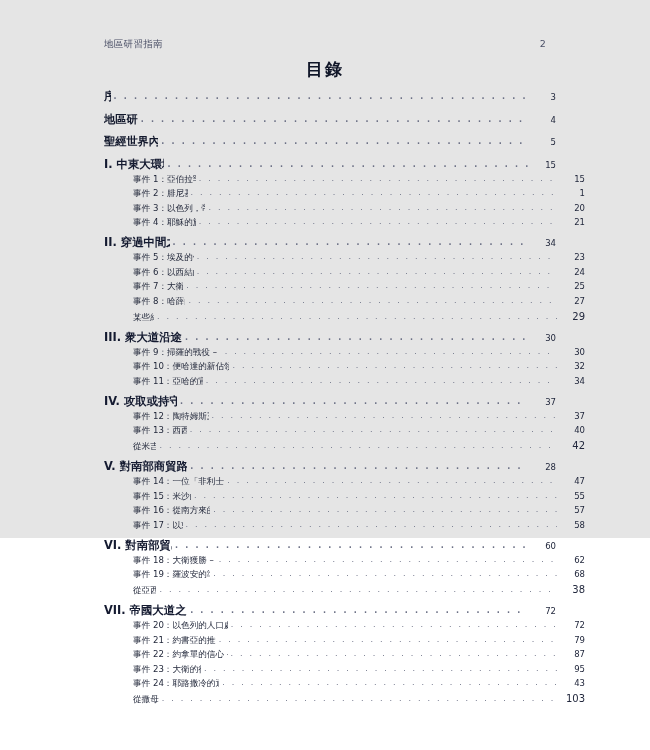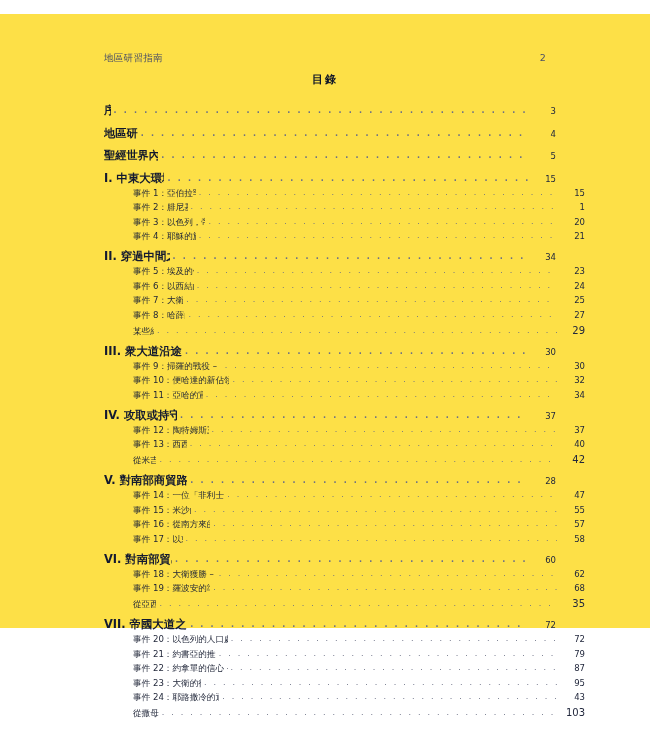--- a/index.html
+++ b/index.html
@@ -10,25 +10,24 @@
   body {
     width: 650px;
     height: 750px;
     font-family: "DejaVu Sans", "Liberation Sans", sans-serif;
     color: #1a1f35;
     overflow: hidden;
   }
   .page {
     position: relative;
     width: 650px;
-    height: 614px;
+    height: 538px;
     box-sizing: border-box;
     padding: 0;
-    background: #fde047;
-    margin-top: 14px;
+    background: #e5e5e5;
   }
   .running-head {
     position: absolute;
     top: 38px;
     left: 104px;
     right: 104px;
     display: flex;
     justify-content: space-between;
     align-items: baseline;
     font-size: 9.5px;
@@ -40,21 +39,21 @@
   }
   .running-head .rh-page {
     font-size: 9.5px;
   }
   .doc-title {
     position: absolute;
     top: 58px;
     left: 0;
     width: 650px;
     text-align: center;
-    font-size: 11px;
+    font-size: 17px;
     font-weight: bold;
     color: #101628;
     letter-spacing: 2px;
   }
   .toc {
     position: absolute;
     top: 89px;
     left: 104px;
     width: 452px;
   }
@@ -295,21 +294,21 @@
             <span class="pg">62</span>
           </div>
           <div class="row event">
             <span class="label">事件 19：羅波安的準備 –「羅波安重建猶大境內的城鎮為了抵擋敵人的圍攻」</span>
             <span class="leader">. . . . . . . . . . . . . . . . . . . . . . . . . . . . . . . . . . . . . . . . . . . . . . . . . . . . . . . . . . . . . . . . . . . . . . . . . . . . . . . . . . . . . . . . . . . . . . . . . . . . . . . . . . . . . . . . . . . . . . . . . . . . . . . . . . . . . . . . . . . </span>
             <span class="pg">68</span>
           </div>
           <div class="row summary">
             <span class="label">從亞西加所作的縱覽</span>
             <span class="leader">. . . . . . . . . . . . . . . . . . . . . . . . . . . . . . . . . . . . . . . . . . . . . . . . . . . . . . . . . . . . . . . . . . . . . . . . . . . . . . . . . . . . . . . . . . . . . . . . . . . . . . . . . . . . . . . . . . . . . . . . . . . . . . . . . . . . . . . . . . . </span>
-            <span class="pg">35</span>
+            <span class="pg">38</span>
           </div>
         </div>
         <div class="group">
           <div class="row part">
             <span class="label">VII. 帝國大道之間穿過群山的路（便雅憫之地及其進路地圖 / BEN）</span>
             <span class="leader">. . . . . . . . . . . . . . . . . . . . . . . . . . . . . . . . . . . . . . . . . . . . . . . . . . . . . . . . . . . . . . . . . . . . . . . . . . . . . . . . . . . . . . . . . . . . . . . . . . . . . . . . . . . . . . . . . . . . . . . . . . . . . . . . . . . . . . . . . . . </span>
             <span class="pg">72</span>
           </div>
           <div class="row event">
             <span class="label">事件 20：以色列的人口處 –「你上這亞巴琳山中的尼波山去，在摩押地與耶利哥相對，觀看迦南地」</span>

